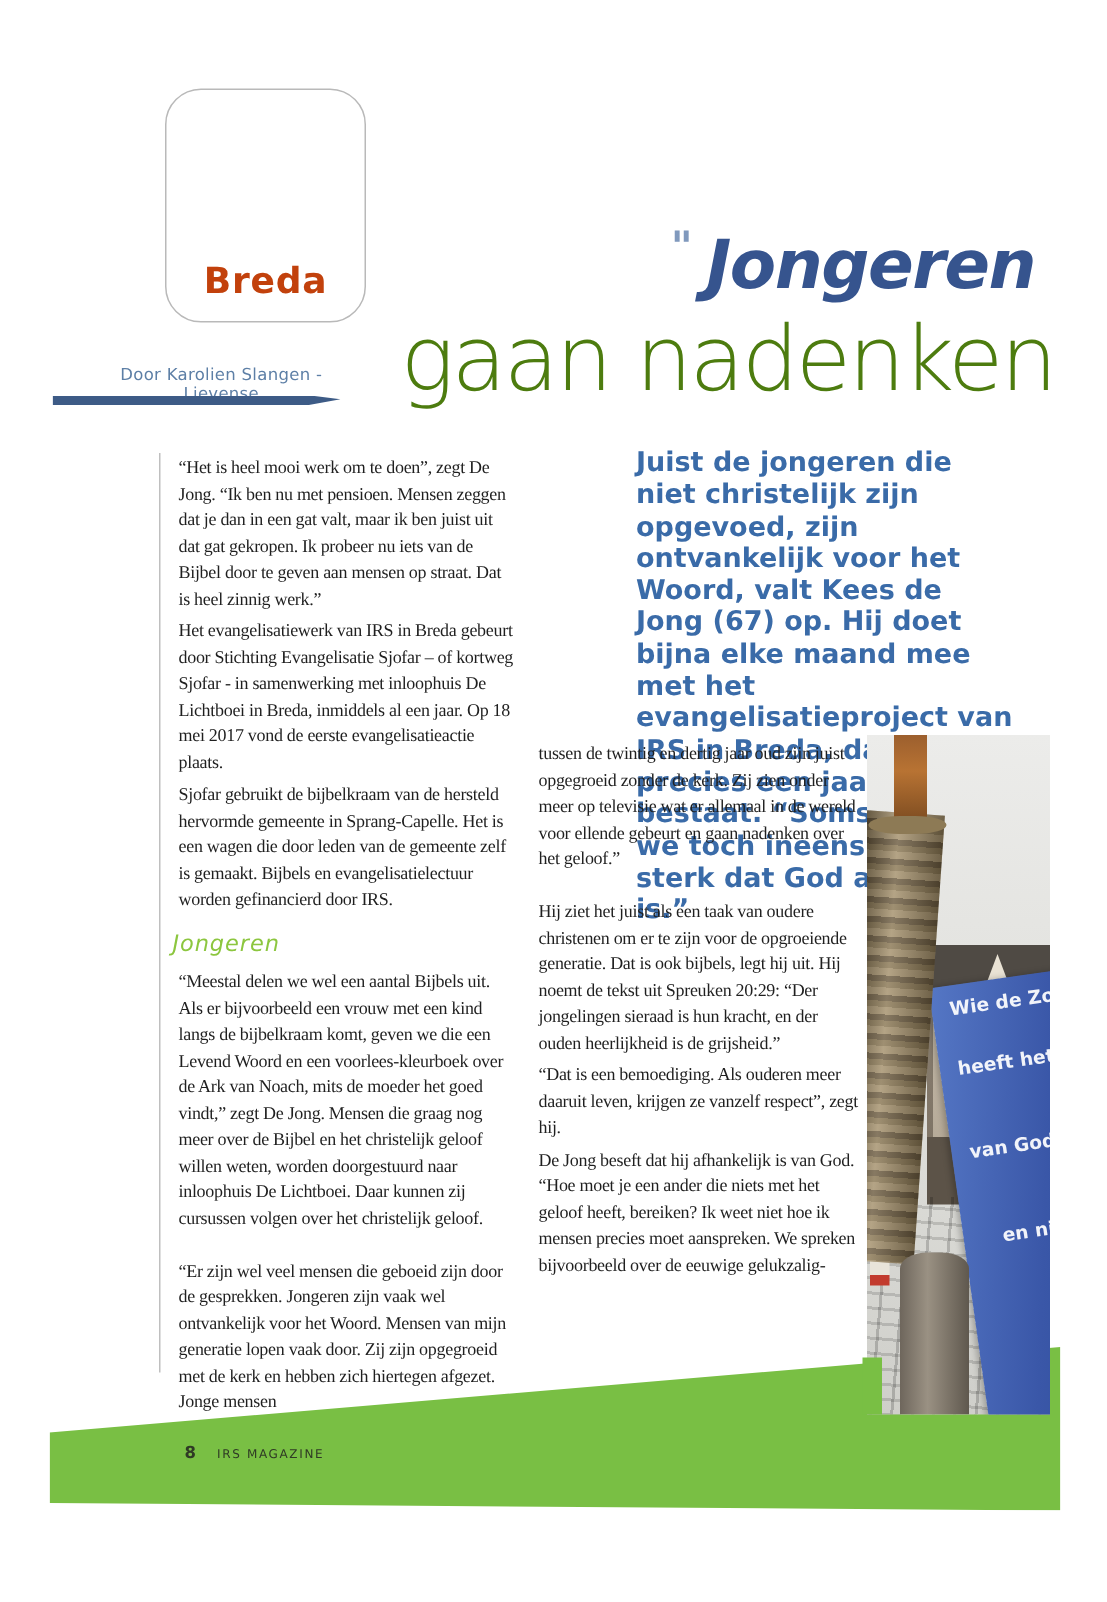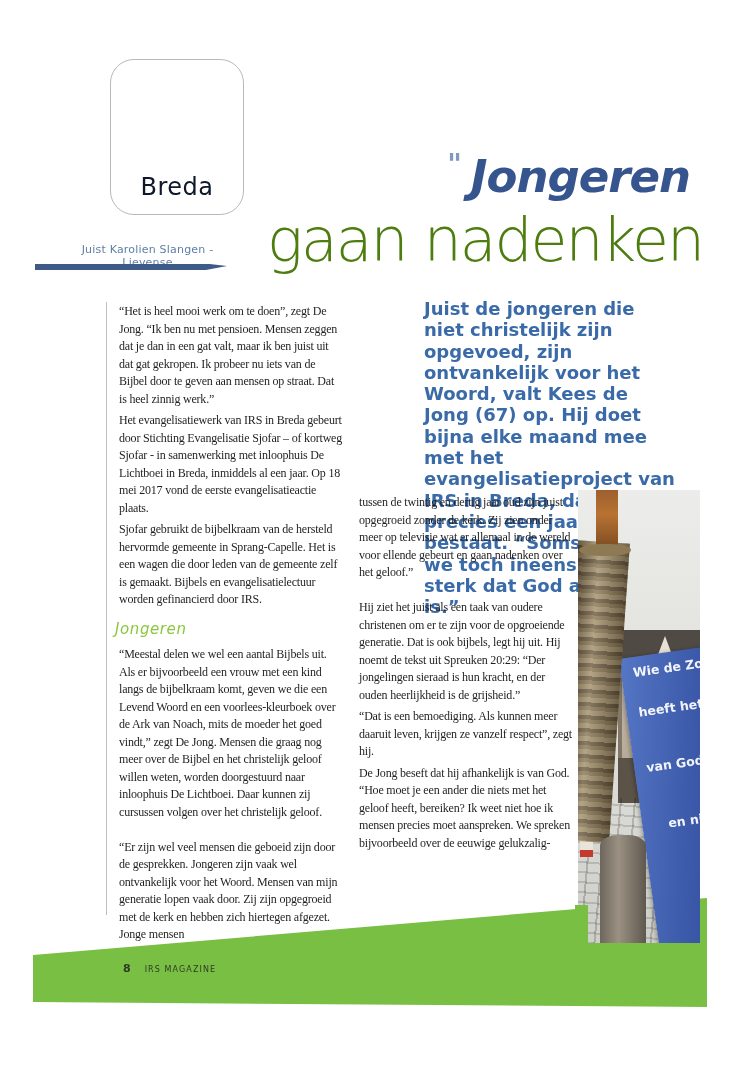--- a/index.html
+++ b/index.html
@@ -3,21 +3,21 @@
 <meta charset="utf-8">
 <style>
   html,body{margin:0;padding:0;background:#ffffff;}
   body{width:738px;height:1068px;overflow:hidden;font-family:"Liberation Serif",serif;}
   .page{position:relative;width:738px;height:1068px;background:#fff;}
 
   
   .breda-box{position:absolute;left:110px;top:59px;width:132px;height:154px;
     border:1px solid #b9b9b9;border-radius:24px;background:#fff;}
   .breda-label{position:absolute;left:0;right:0;bottom:13px;text-align:center;
-    font-family:"DejaVu Sans",sans-serif;font-size:24px;font-weight:400;color:#0f172a;letter-spacing:0.5px;}
+    font-family:"DejaVu Sans",sans-serif;font-size:24px;font-weight:700;color:#c2410c;letter-spacing:0.5px;}
   .byline{position:absolute;left:55px;top:243px;width:185px;text-align:center;
     font-family:"DejaVu Sans",sans-serif;font-size:11px;color:#5d7fa6;letter-spacing:0.2px;}
   .byline-bar{position:absolute;left:35px;top:264px;width:192px;height:6px;background:#3d5b86;
     clip-path:polygon(0 0,91% 0,100% 35%,89% 100%,0 100%);}
 
   
   .title1{position:absolute;right:48px;top:148px;font-family:"DejaVu Sans",sans-serif;
     font-size:45px;font-weight:bold;font-style:italic;color:#36548e;letter-spacing:-1px;white-space:nowrap;}
   .title-quote{font-size:28px;font-style:normal;color:#8099bd;vertical-align:18px;margin-right:10px;font-weight:bold;}
   .title2{position:absolute;right:35px;top:210px;font-family:"DejaVu Sans",sans-serif;
@@ -90,21 +90,21 @@
   .magname{font-size:8px;letter-spacing:1.1px;}
 </style>
 </head>
 <body>
 
 <div class="page">
 
   <div class="breda-box">
     <div class="breda-label">Breda</div>
   </div>
-  <div class="byline">Juist Karolien Slangen - Lievense</div>
+  <div class="byline">Door Karolien Slangen - Lievense</div>
   <div class="byline-bar"></div>
 
   <div class="title1"><span class="title-quote">"</span><span>Jongeren</span></div>
   <div class="title2">gaan nadenken</div>
 
   <div class="intro">Juist de jongeren die niet christelijk zijn opgevoed, zijn ontvankelijk voor het Woord, valt Kees de Jong (67) op. Hij doet bijna elke maand mee met het evangelisatieproject van IRS in Breda, dat nu precies een jaar bestaat. “Soms merken we toch ineens heel sterk dat God aanwezig is.”</div>
 
   <div class="colrule"></div>
 
   <div class="col col-left">
@@ -112,21 +112,21 @@
     <p>Het evangelisatiewerk van IRS in Breda gebeurt door Stichting Evangelisatie Sjofar – of kortweg Sjofar - in samenwerking met inloophuis De Lichtboei in Breda, inmiddels al een jaar. Op 18 mei 2017 vond de eerste evangelisatieactie plaats.</p>
     <p>Sjofar gebruikt de bijbelkraam van de hersteld hervormde gemeente in Sprang-Capelle. Het is een wagen die door leden van de gemeente zelf is gemaakt. Bijbels en evangelisatielectuur worden gefinancierd door IRS.</p>
     <p class="subhead">Jongeren</p>
     <p>“Meestal delen we wel een aantal Bijbels uit. Als er bijvoorbeeld een vrouw met een kind langs de bijbelkraam komt, geven we die een Levend Woord en een voorlees-kleurboek over de Ark van Noach, mits de moeder het goed vindt,” zegt De Jong. Mensen die graag nog meer over de Bijbel en het christelijk geloof willen weten, worden doorgestuurd naar inloophuis De Lichtboei. Daar kunnen zij cursussen volgen over het christelijk geloof.</p>
     <p class="gap">“Er zijn wel veel mensen die geboeid zijn door de gesprekken. Jongeren zijn vaak wel ontvankelijk voor het Woord. Mensen van mijn generatie lopen vaak door. Zij zijn opgegroeid met de kerk en hebben zich hiertegen afgezet. Jonge mensen</p>
   </div>
 
   <div class="col col-mid">
     <p>tussen de twintig en dertig jaar oud zijn juist opgegroeid zonder de kerk. Zij zien onder meer op televisie wat er allemaal in de wereld voor ellende gebeurt en gaan nadenken over het geloof.”</p>
     <p class="gap">Hij ziet het juist als een taak van oudere christenen om er te zijn voor de opgroeiende generatie. Dat is ook bijbels, legt hij uit. Hij noemt de tekst uit Spreuken 20:29: “Der jongelingen sieraad is hun kracht, en der ouden heerlijkheid is de grijsheid.”</p>
-    <p>“Dat is een bemoediging. Als kunnen meer daaruit leven, krijgen ze vanzelf respect”, zegt hij.</p>
+    <p>“Dat is een bemoediging. Als ouderen meer daaruit leven, krijgen ze vanzelf respect”, zegt hij.</p>
     <p>De Jong beseft dat hij afhankelijk is van God. “Hoe moet je een ander die niets met het geloof heeft, bereiken? Ik weet niet hoe ik mensen precies moet aanspreken. We spreken bijvoorbeeld over de eeuwige gelukzalig-</p>
   </div>
 
   <div class="photo">
     <div class="ph-roof"></div>
     <div class="ph-gable"></div>
     <div class="ph-facade"></div>
     <div class="ph-windows"></div>
     <div class="ph-awning"></div>
     <div class="ph-shops"></div>

